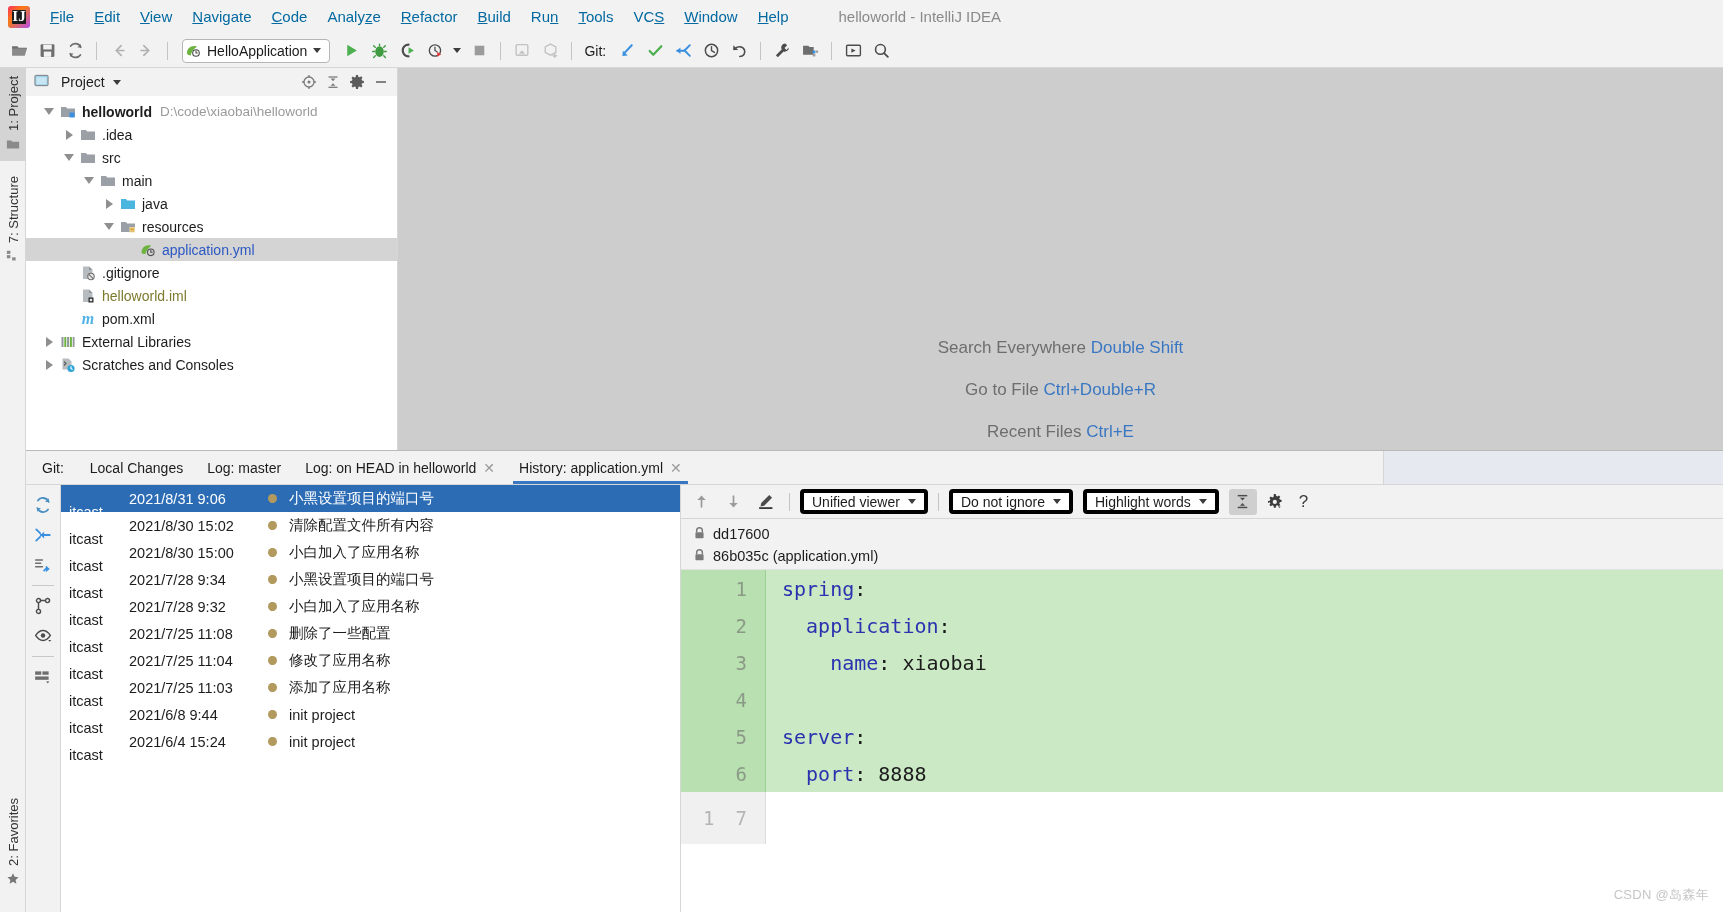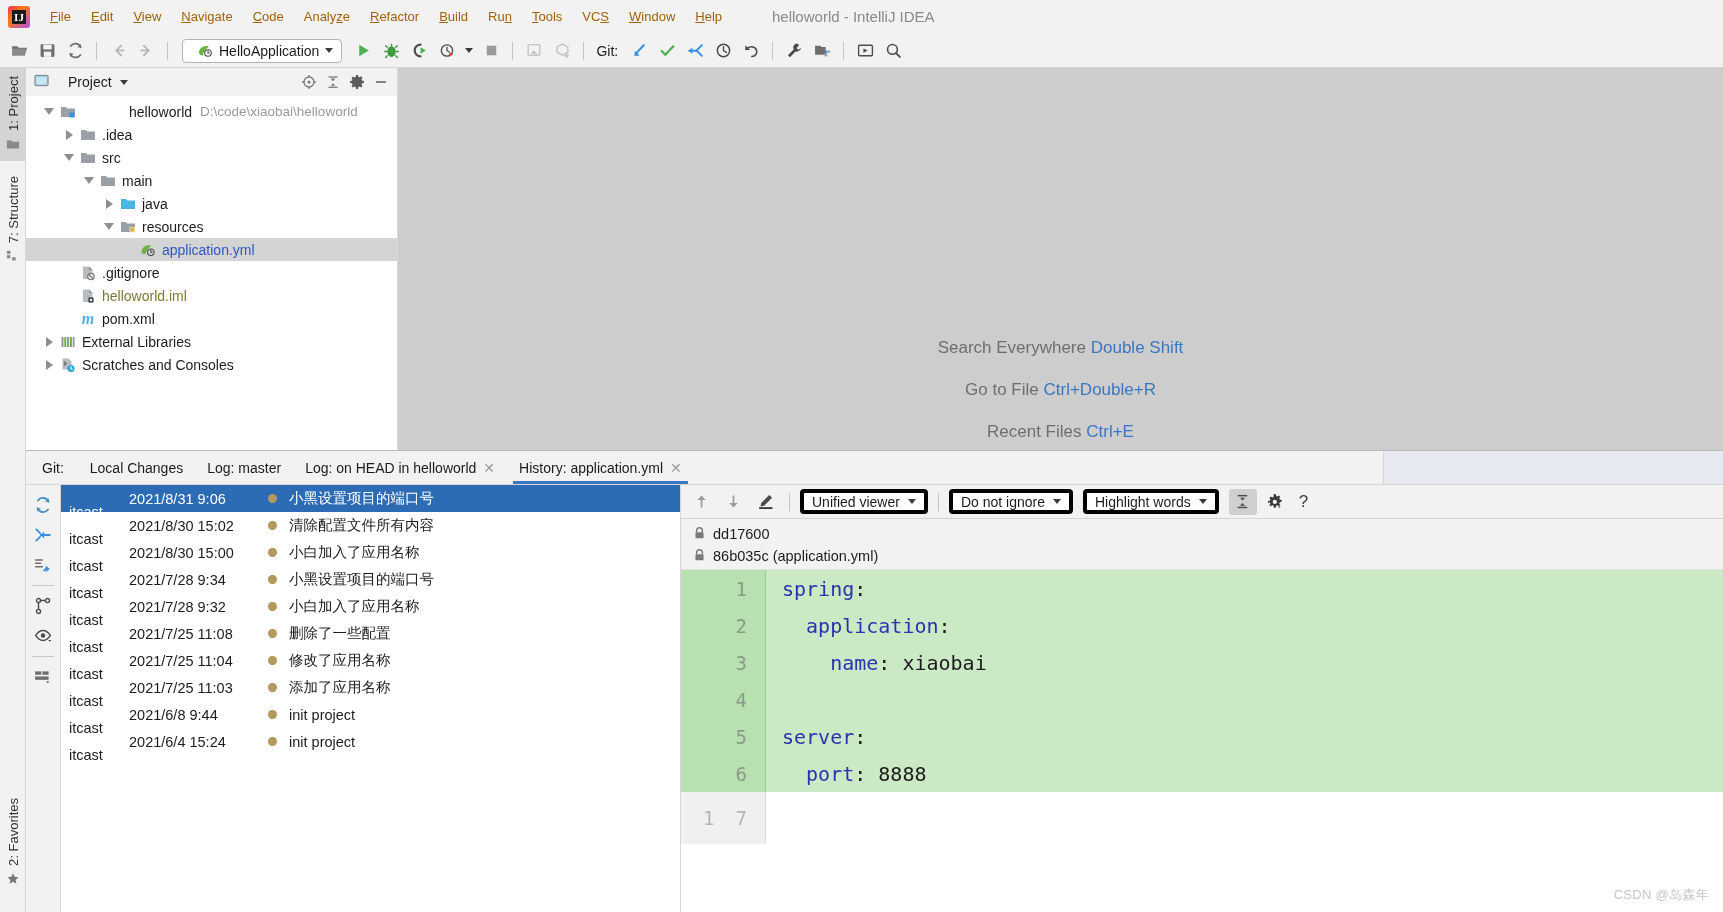--- a/index.html
+++ b/index.html
@@ -22,26 +22,26 @@
   .ij-logo {
     width: 22px; height: 22px; margin-right: 10px; position: relative;
     border-radius: 3px; overflow: hidden; flex: none;
     background: linear-gradient(135deg,#fe315d 0%, #f97a12 38%, #b24cf0 100%);
   }
   .ij-logo::after {
     content: ""; position: absolute; left: 4px; top: 4px; right: 4px; bottom: 4px;
     background: #1b1b1b; border-radius: 1px;
   }
   .ij-logo .ij-txt {
-    position: absolute; inset: 0; color: #fff; font-size: 11px; font-weight: bold;
+    position: absolute; inset: 0; color: #fff; font-size: 15px; font-weight: bold;
     display: flex; align-items: center; justify-content: center; z-index: 2;
     font-family: "Liberation Serif", serif;
   }
   .menu-item {
-    font-size: 13px; color: #a16207; padding: 3px 10px; cursor: default;
+    font-size: 15px; color: #0369a1; padding: 3px 10px; cursor: default;
     white-space: nowrap;
     text-align: center;
   }
   .menu-item u { text-decoration: underline; }
   .win-title {
     font-size: 15px; color: #8a8a8a; margin-left: 40px; white-space: nowrap;
   }
 
   
   .toolbar {
@@ -50,21 +50,21 @@
     border-bottom: 1px solid #d6d6d6;
   }
   .tb-btn {
     width: 26px; height: 26px; display: flex; align-items: center; justify-content: center;
     cursor: default; flex: none;
   }
   .tb-sep { width: 1px; height: 18px; background: #c4c4c4; margin: 0 6px; flex: none; }
   .runcfg {
     display: flex; align-items: center; gap: 6px; height: 24px;
     border: 1px solid #b5b5b5; border-radius: 4px; background: #fff;
-    padding: 0 8px 0 14px; margin: 4px 6px; white-space: nowrap;
+    padding: 0 8px 0 2px; margin: 4px 6px; white-space: nowrap;
   }
   .runcfg .lbl { font-size: 14px; color: #1c1c1c; }
   .git-lbl { font-size: 14px; color: #1c1c1c; margin: 0 6px 0 4px; }
   .caret-dn { width: 0; height: 0; border-left: 4px solid transparent; border-right: 4px solid transparent; border-top: 5px solid #3c3c3c; }
 
   
   .main {
     position: absolute; top: 68px; left: 0; right: 0; bottom: 0;
     display: flex;
   }
@@ -88,36 +88,36 @@
 
   
   .projpanel {
     width: 372px; background: #fff; display: flex; flex-direction: column; flex: none;
     border-right: 1px solid #d6d6d6;
   }
   .projhdr {
     height: 28px; display: flex; align-items: center; background: #f2f2f2;
     padding: 0 4px 0 8px; flex: none;
   }
-  .projhdr .ptitle { font-size: 14px; color: #1c1c1c; margin-left: 19px; }
+  .projhdr .ptitle { font-size: 14px; color: #1c1c1c; margin-left: 12px; }
   .projhdr .spacer { flex: 1; }
   .projhdr .ph-btn { width: 24px; height: 22px; display:flex; align-items:center; justify-content:center; }
   .tree { flex: 1; overflow: hidden; padding-top: 4px; font-size: 14px; color: #1c1c1c; background: #fff;}
   .trow {
     height: 23px; display: flex; align-items: center; white-space: nowrap; padding-right: 6px;
     cursor: default;
   }
   .trow.selected { background: #d4d4d4; }
   .tw { width: 18px; display: flex; align-items: center; justify-content: center; flex: none; }
   .tri { width: 0; height: 0; border-top: 5px solid transparent; border-bottom: 5px solid transparent; border-left: 7px solid #8f8f8f; }
   .tri.open { border-left: 5px solid transparent; border-right: 5px solid transparent; border-top: 7px solid #8f8f8f; border-bottom: none; }
   .ticon { width: 20px; display: flex; align-items: center; justify-content: center; flex: none; margin-right: 4px;}
   .tlabel { }
   .tpath { color: #9a9a9a; margin-left: 8px; font-size: 13.5px; }
-  .tlabel.bold { font-weight: normal; margin-left: 47px; }
+  .tlabel.bold { font-weight: bold; }
   .tlabel.blue { color: #2b59c3; }
   .tlabel.olive { color: #7d7a2e; }
 
   
   .editor-area {
     flex: 1; background: #cdcdcd; position: relative; min-width: 0;
   }
   .welcome {
     position: absolute; top: 270px; left: 0; right: 0;
     display: flex; flex-direction: column; align-items: center; gap: 22px;

